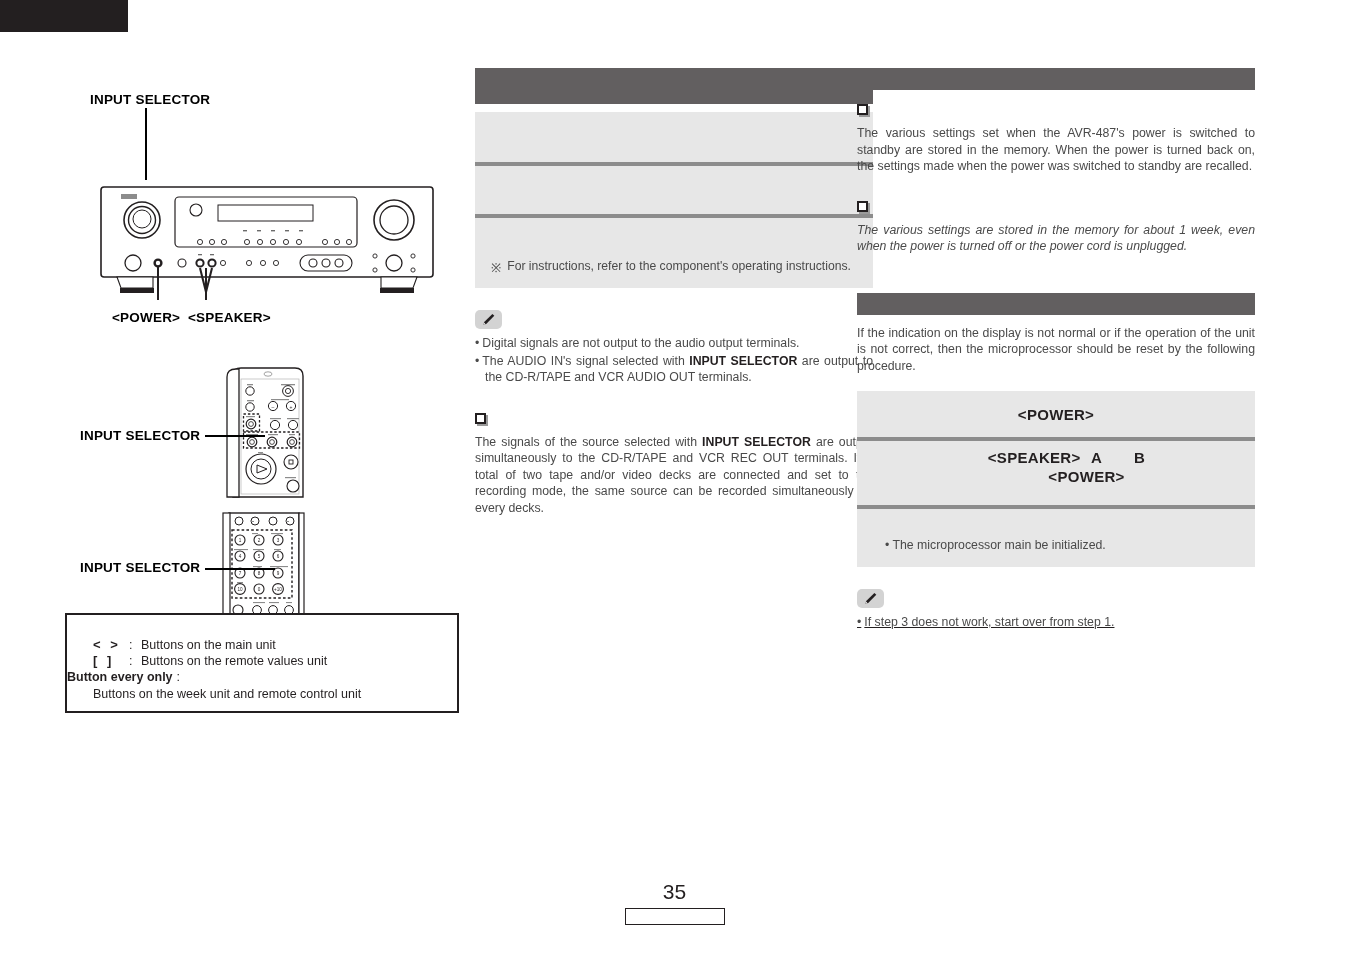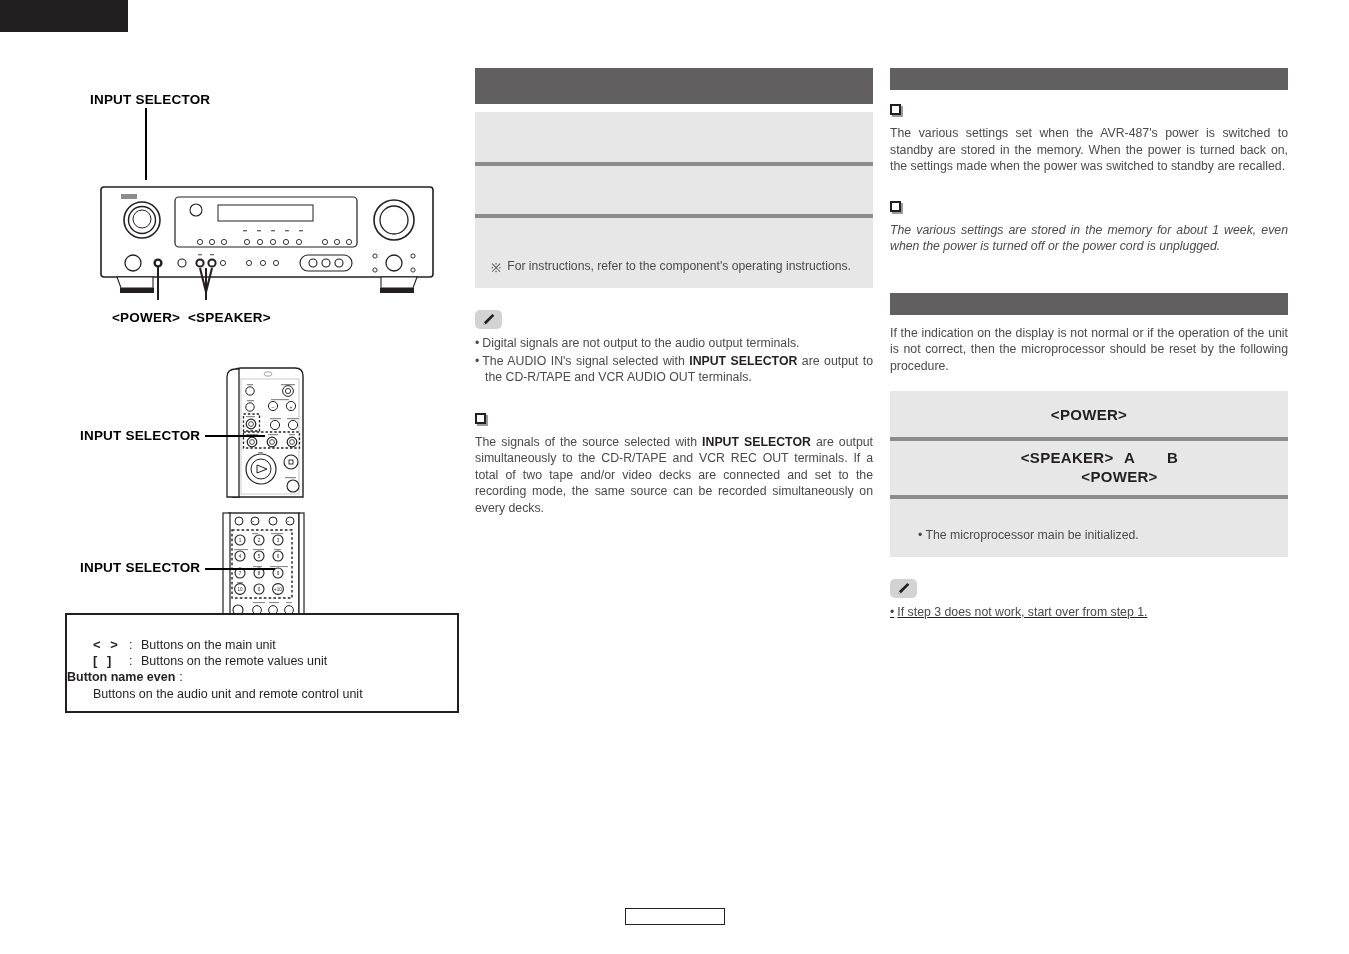--- a/index.html
+++ b/index.html
@@ -57,21 +57,21 @@
   }
   .legend-row { display:flex; font-size:12.5px; line-height:16px; color:#231f20; }
   .legend-row .k { width:62px; padding-left:26px; font-weight:bold; font-size:13px; letter-spacing:3px;}
   .legend-row .c { width:12px; }
   .legend-row .v { }
   .legend-bold { font-weight:bold; padding-left:0px; font-size:12.5px; }
   .legend-last { padding-left:26px; font-size:12.5px; line-height:18px; }
 
   
   .col-mid   { position:absolute; left:475px; top:68px; width:398px; }
-  .col-right { position:absolute; left:890px; top:68px; width:398px; }
+  .col-right { position:absolute; left:857px; top:68px; width:398px; }
 
   .hdr-bar {
     background:#625f60; height:36px; width:100%;
     color:#fff; font-weight:bold; font-size:14px;
     display:flex; align-items:center; padding:0 10px;
   }
   .hdr-bar.thin { height:22px; }
 
   .gray-panel { background:#e7e7e7; width:100%; }
   .gray-sep { height:4px; background:#8c8c8c; width:100%; }
@@ -358,24 +358,24 @@
         <span class="k">&lt;  &gt;</span>
         <span class="c">:</span>
         <span class="v">Buttons on the main unit</span>
       </div>
       <div class="legend-row">
         <span class="k">[   ]</span>
         <span class="c">:</span>
         <span class="v">Buttons on the remote values unit</span>
       </div>
       <div class="legend-row" style="padding-left:0px;">
-        <span class="legend-bold">Button name even</span>
+        <span class="legend-bold">Button every only</span>
         <span style="padding-left:4px;font-size:12.5px;">:</span>
       </div>
-      <div class="legend-last">Buttons on the audio unit and remote control unit</div>
+      <div class="legend-last">Buttons on the week unit and remote control unit</div>
     </div>
   </div>
 
   <div class="col-mid">
 
     <div class="hdr-bar"></div>
 
     <div style="height:8px;"></div>
 
     <div class="gray-panel" style="height:50px;">
@@ -429,21 +429,21 @@
 
     <div class="hdr-bar thin" style="margin-top:38px;"></div>
 
     <p class="body-text" style="margin:10px 0 0 0;">If the indication on the display is not normal or if the operation of the unit is not correct, then the microprocessor should be reset by the following procedure.</p>
 
     <div style="margin-top:17px;">
       <div class="gray-panel" style="height:46px; display:flex; align-items:center; justify-content:center;">
         <span class="step-line">&lt;POWER&gt;</span>
       </div>
       <div class="gray-sep"></div>
-      <div class="gray-panel" style="height:54px; padding-top:8px;padding-left:21px;">
+      <div class="gray-panel" style="height:64px; padding-top:8px;padding-left:21px;">
         <div class="step-line">
           <span>&lt;SPEAKER&gt;</span>
           <span style="padding-left:6px;">A</span>
           <span style="padding-left:28px;">B</span>
         </div>
         <div class="step-line" style="margin-top:2px; padding-left:40px;">&lt;POWER&gt;</div>
       </div>
       <div class="gray-sep"></div>
       <div class="gray-panel" style="height:58px; display:flex; align-items:flex-end; padding:0 0 14px 28px;">
         <span class="body-text">• The microprocessor main be initialized.</span>
@@ -456,14 +456,15 @@
           <path d="M11.4 0.9 L13.3 2.8 L5.2 10.9 L2.4 11.8 L3.2 9 Z" fill="#231f20"></path>
           <path d="M2.6 11.6 L3.0 9.6 L4.6 11.2 Z" fill="#fff"></path>
         </svg>
       </div>
       <ul class="note-list">
         <li>If step 3 does not work, start over from step 1.</li>
       </ul>
     </div>
   </div>
 
+  <div class="pagenum">35</div>
   <div class="page-rule"></div>
 </div>
 
 </body></html>

